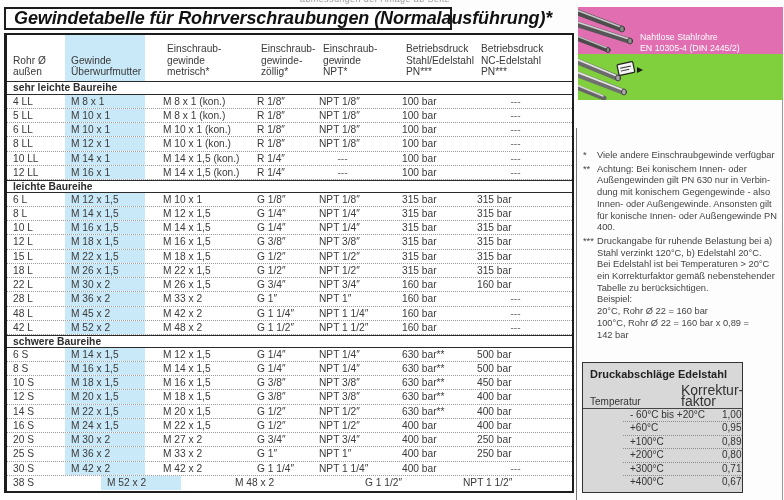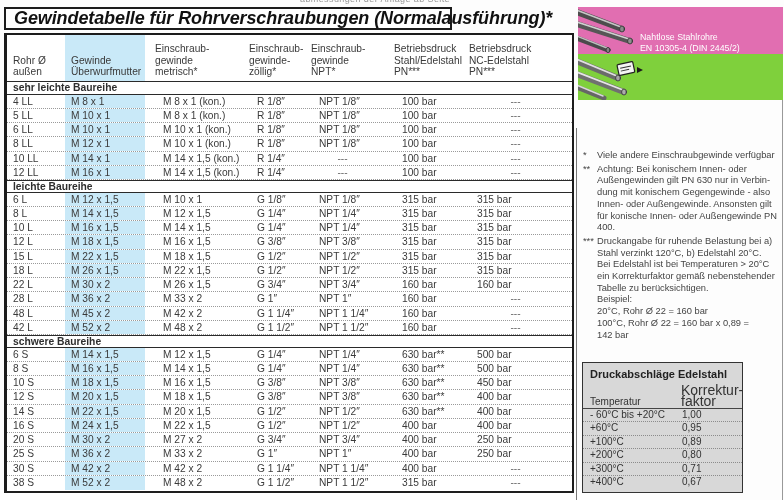--- a/index.html
+++ b/index.html
@@ -21,27 +21,27 @@
                     white-space:nowrap; letter-spacing:-0.1px; }
 
   
   .main-table { position:absolute; left:4px; top:33px; width:570px; height:460px;
                 border:2px solid #1c1c1c; border-left-width:3px; background:#fff; }
   .grid-row { display:grid; grid-template-columns:58px 80px 94px 62px 83px 75px 1fr; }
   .header-row { height:47px; border-bottom:1.5px solid #2a2a2a; }
   .hcell { font-size:10.2px; line-height:11.6px; white-space:pre; overflow:visible;
            display:flex; align-items:flex-end; padding:0 0 3px 6px; color:#3a3a3a; }
   .hcell.c2 { background:var(--highlight-blue,#c9e9f8); }
-  .hcell.c3,.hcell.c4,.hcell.c5,.hcell.c6,.hcell.c7 { padding-left:10px; }
+  .hcell.c3,.hcell.c4,.hcell.c5,.hcell.c6,.hcell.c7 { padding-left:22px; }
   .section-row { height:12.5px; border-top:1.5px solid #2a2a2a; border-bottom:1.5px solid #2a2a2a;
                  display:flex; align-items:center; padding-left:6px;
                  font-size:10.3px; font-weight:bold; color:#2e2e2e; overflow:visible; }
   .section-row:first-child { border-top:none; }
   .data-row { height:14.25px; border-bottom:1px dotted #9a9a9a; }
-  .data-row:last-child { border-bottom:none; }
+  .data-row:last-child { border-bottom:none;gap:36px; }
   .cell { font-size:10.2px; line-height:13px; white-space:pre; overflow:visible;
           padding-left:6px; color:#3a3a3a; }
   .cell.c2 { background:var(--highlight-blue,#c9e9f8); }
   .cell.c3,.cell.c4,.cell.c5,.cell.c6,.cell.c7 { padding-left:18px; }
   .cell.dash { padding-left:0; text-align:center; color:#6a6a6a; }
 
   
   .v-rule-1 { position:absolute; left:576px; top:128px; width:1px; height:372px; background:#777; }
   .v-rule-2 { position:absolute; left:782px; top:98px;  width:1px; height:402px; background:#999; }
 
@@ -59,21 +59,21 @@
   .fmark { width:19px; padding-left:5px; font-size:9.3px; line-height:11.7px; color:#444; }
   .ftext { flex:1; font-size:9.3px; line-height:11.7px; color:#444; white-space:pre-line; }
 
   
   .ct { position:absolute; left:4px; top:362px; width:161px; height:131px;
         background:var(--gray-table,#d8d8d8); border:1.5px solid #333; }
   .ct-title { font-size:11px; font-weight:bold; color:#222; padding:5px 0 0 7px; white-space:nowrap; }
   .ct-head { display:grid; grid-template-columns:92px 1fr; height:29px; border-bottom:1px solid #444; }
   .ct-head .h1 { align-self:end; padding:0 0 1px 7px; font-size:10px; color:#333; }
   .ct-head .h2 { align-self:end; padding:0 0 1px 6px; font-size:14px; color:#333; white-space:pre-line; line-height:11px; }
-  .ct-row { display:grid; grid-template-columns:92px 1fr; height:13.4px; border-bottom:1px dotted #8c8c8c; }
+  .ct-row { display:grid; grid-template-columns:92px 1fr; height:13.4px; border-bottom:1px dotted #8c8c8c;margin-left:40px; }
   .ct-row:last-child { border-bottom:none; }
   .ct-cell { font-size:10px; line-height:12.5px; padding-left:7px; color:#333; white-space:pre; }
 </style>
 </head>
 <body>
 
 <div class="top-cut">abmessungen der Anlage ab Seite</div>
 
 <div class="title-box">
   <span>Gewindetabelle für Rohrverschraubungen (Normalausführung)*</span>

